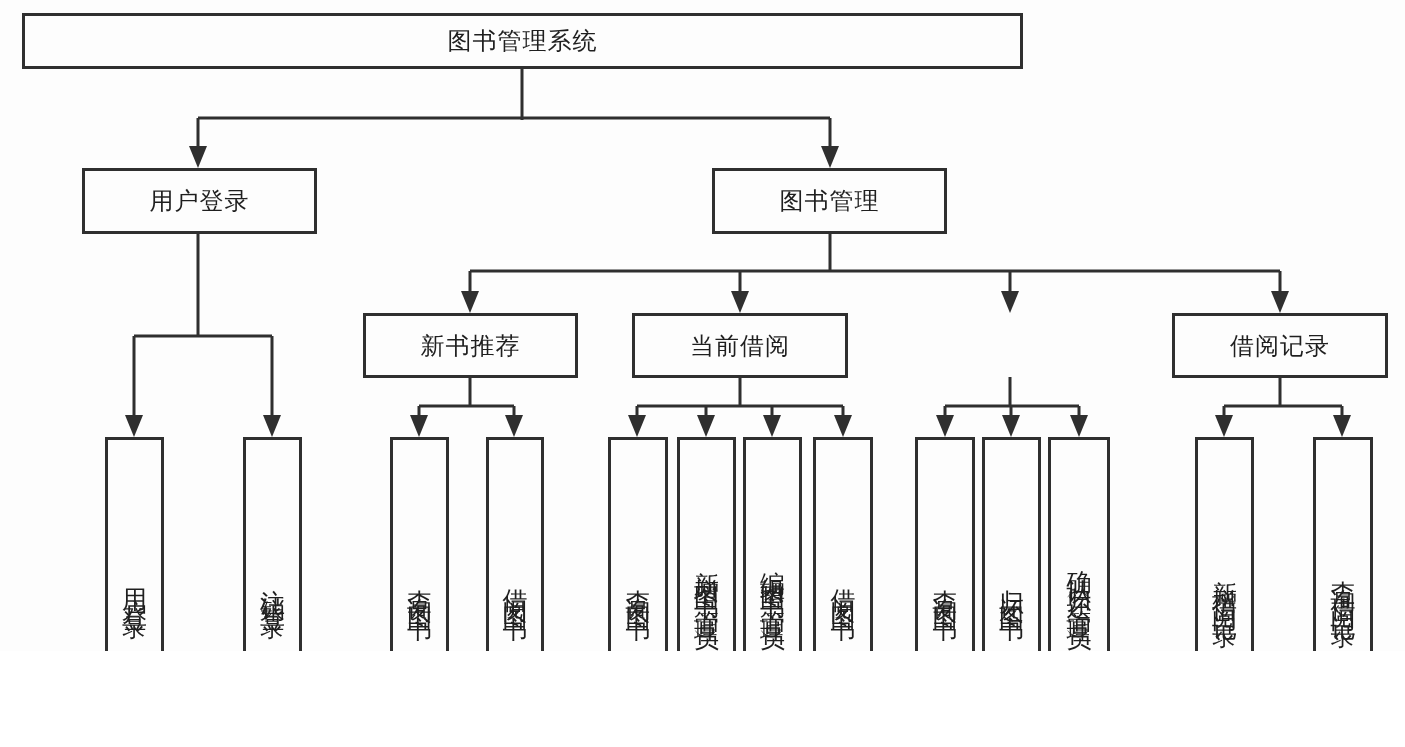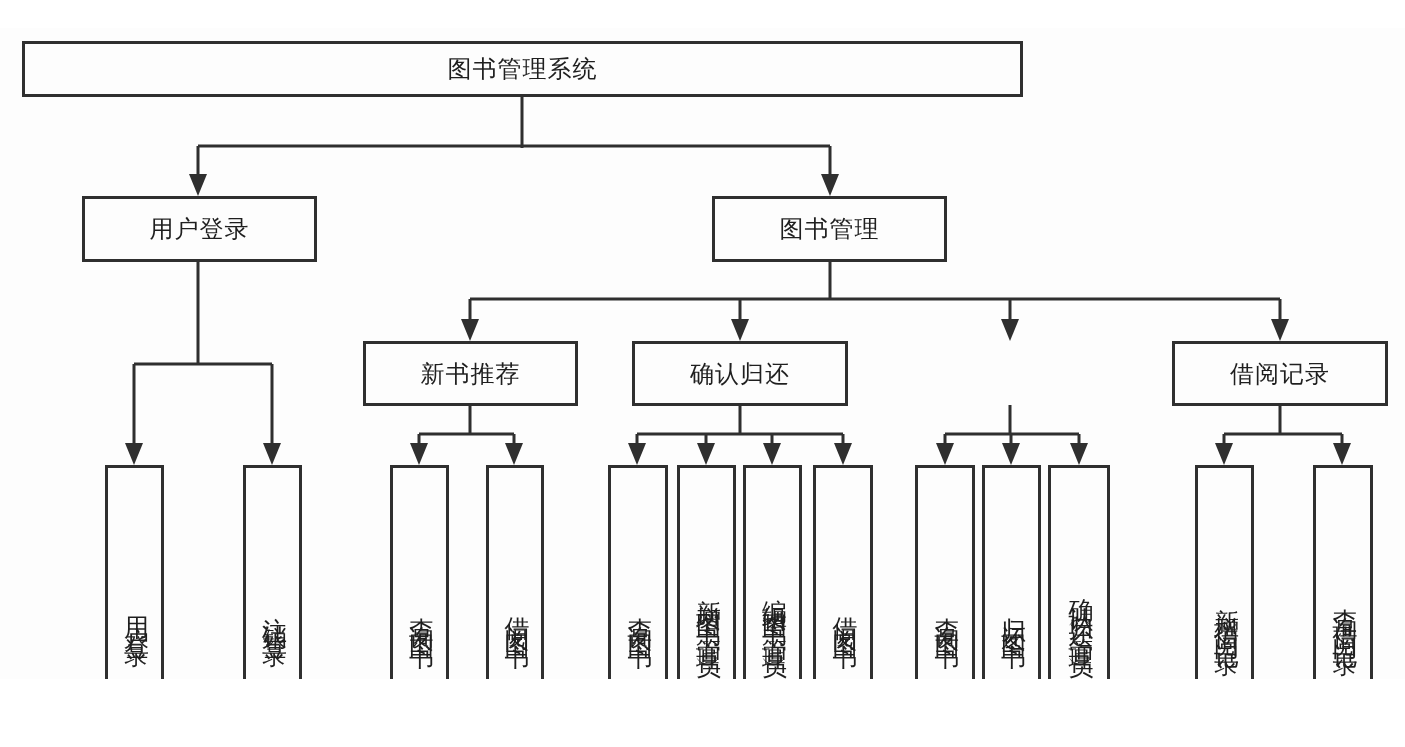--- a/index.html
+++ b/index.html
@@ -1,23 +1,22 @@
 <!DOCTYPE html>
 <html><head>
 <meta charset="utf-8">
 <style>
   html, body { margin: 0; padding: 0; background: #ffffff; }
   #stage {
     position: relative;
     width: 1405px;
     height: 651px;
     background: #fdfdfd;
-    font-family: Liberation Mono, monospace;
+    font-family: Liberation Sans, sans-serif;
     overflow: hidden;
-    margin-top: 28px;
   }
   #connectors {
     position: absolute;
     left: 0; top: 0;
     width: 1405px; height: 747px;
     pointer-events: none;
   }
   .box {
     position: absolute;
     box-sizing: border-box;
@@ -97,21 +96,21 @@
     <span>用户登录</span>
   </div>
   <div class="box h" style="left:363px;top:313px;width:215px;height:65px">
     <span>新书推荐</span>
   </div>
 
   <div class="box h" style="left:712px;top:168px;width:235px;height:66px">
     <span>图书管理</span>
   </div>
   <div class="box h" style="left:632px;top:313px;width:216px;height:65px">
-    <span>确认归还</span>
+    <span>当前借阅</span>
   </div>
   <div class="box h" style="left:1172px;top:313px;width:216px;height:65px">
     <span>借阅记录</span>
   </div>
 
   <div class="box v" style="left:105px;top:437px;width:59px;height:299px">
     <span>用户登录</span>
   </div>
   <div class="box v" style="left:243px;top:437px;width:59px;height:299px">
     <span>注销登录</span>

